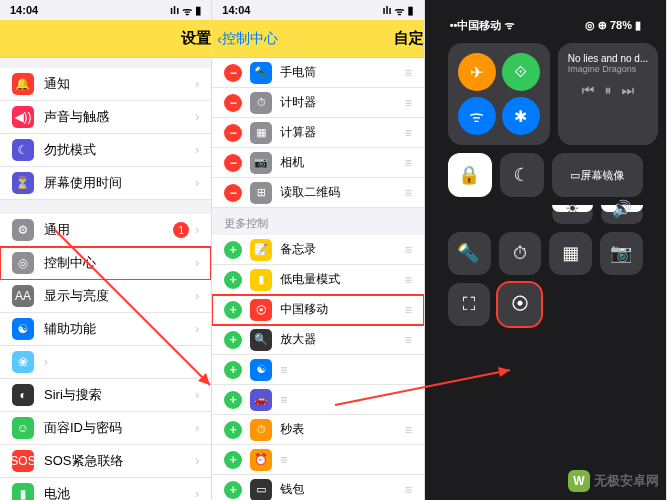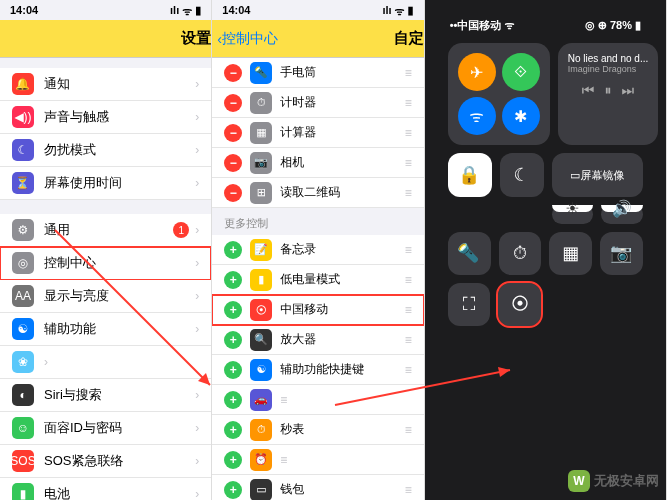--- a/index.html
+++ b/index.html
@@ -205,21 +205,20 @@
       </div>
       <div class="row2 ">
         <span class="act ad">+</span>
         <span class="sic" style="background:#333">🔍</span>
         <span class="lbl">放大器</span>
         <span class="bars">≡</span>
       </div>
       <div class="row2 ">
         <span class="act ad">+</span>
         <span class="sic" style="background:#007aff">☯</span>
-        <span class="lbl">辅助功能快捷键</span>
         <span class="bars">≡</span>
       </div>
       <div class="row2 ">
         <span class="act ad">+</span>
         <span class="sic" style="background:#5856d6">🚗</span>
         <span class="bars">≡</span>
       </div>
       <div class="row2 ">
         <span class="act ad">+</span>
         <span class="sic" style="background:#ff9500">⏱</span>

